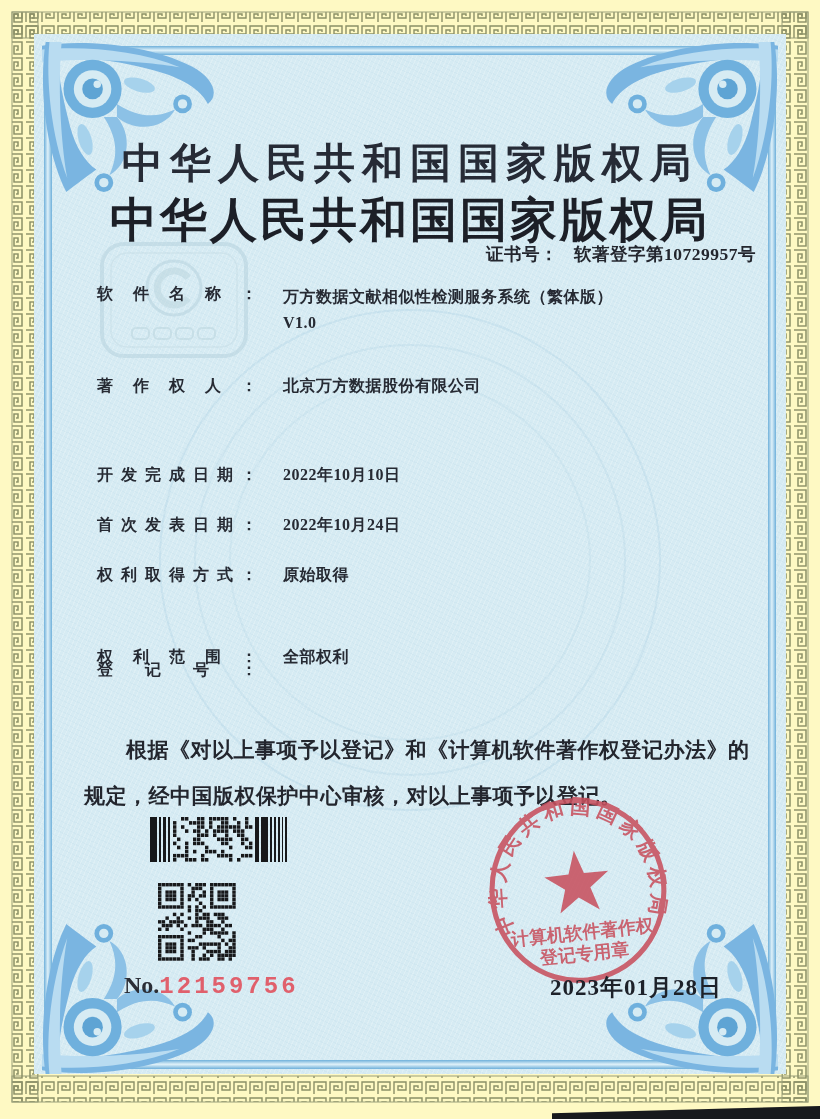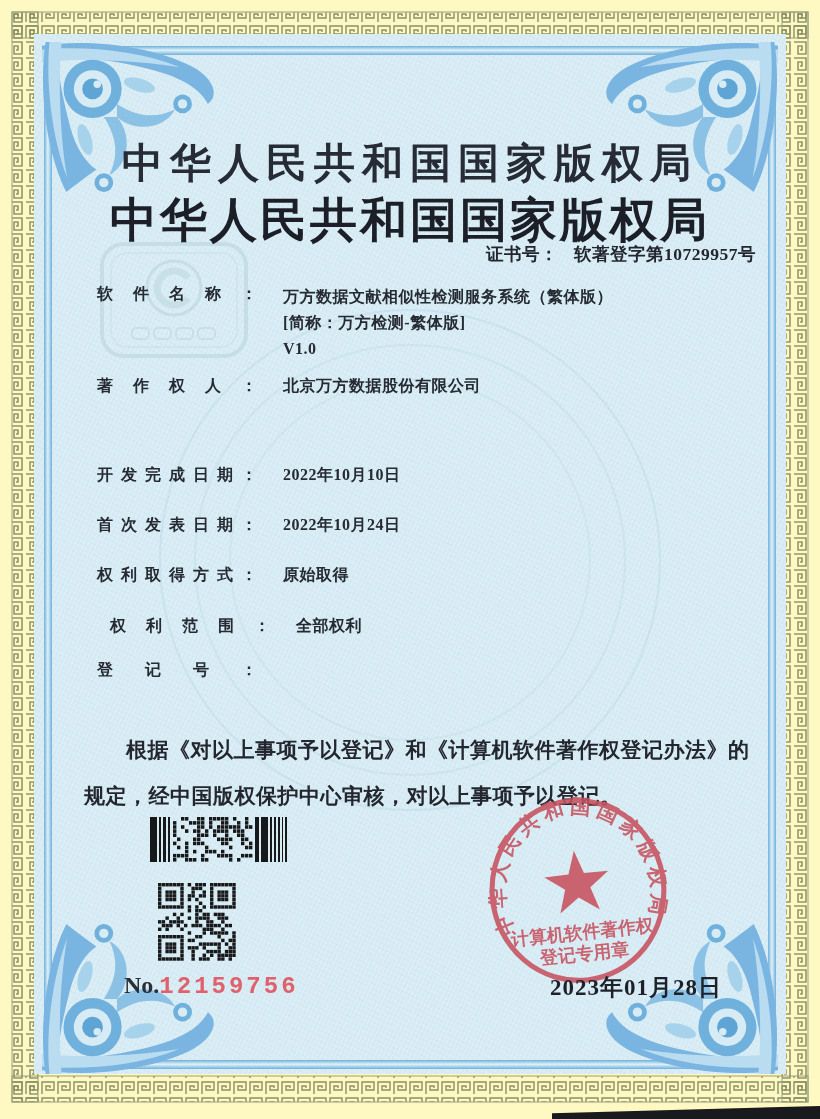--- a/index.html
+++ b/index.html
@@ -35,21 +35,21 @@
   .cert-title{position:absolute;left:0;width:820px;top:189px;text-align:center;
     font-size:47px;font-weight:700;letter-spacing:3px;color:#1c1f27;}
   .certno{position:absolute;right:64px;top:242px;font-size:17.5px;font-weight:700;
     letter-spacing:.5px;display:flex;gap:16px;color:#23262e;}
 
   .row{position:absolute;left:97px;display:flex;align-items:flex-start;font-size:16px;font-weight:700;}
   .flabel{display:inline-block;width:160px;text-align:justify;text-align-last:justify;flex:0 0 160px;}
   .fval{margin-left:26px;letter-spacing:.5px;}
   .fval .ln{display:block;line-height:25px;margin-bottom:1px;}
   .r1{top:284px;} .r2{top:376px;} .r3{top:465px;} .r4{top:515px;} .r5{top:565px;}
-  .r6{top:616px;margin-left:13px;} .r7{top:660px;}
+  .r6{top:647px;} .r7{top:660px;}
 
   .statement{position:absolute;left:84px;top:706px;width:666px;font-size:21px;font-weight:700;
     line-height:46px;text-indent:2em;letter-spacing:.5px;color:#23262e;}
 
   .barcode{position:absolute;left:150px;top:817px;}
   .qrcode{position:absolute;left:158px;top:883px;}
   .serial{position:absolute;left:124px;top:972px;font-size:24px;font-weight:700;display:flex;align-items:baseline;}
   .serial .pfx{color:#2b2e36;}
   .serial .num{color:#e0606c;letter-spacing:3px;font-family:"Liberation Mono","DejaVu Sans Mono",monospace;font-weight:700;}
   .issue-date{position:absolute;left:462px;top:972px;width:260px;text-align:right;
@@ -140,21 +140,20 @@
   <div class="cert-title">中华人民共和国国家版权局</div>
   <div class="certno">
     <span>证书号：</span>
     <span>软著登字第10729957号</span>
   </div>
 
   <div class="row r1">
     <span class="flabel">软件名称：</span>
     <span class="fval">
       <span class="ln">万方数据文献相似性检测服务系统（繁体版）</span>
-      <span class="ln">[简称：万方检测-繁体版]</span>
       <span class="ln">V1.0</span>
     </span>
   </div>
   <div class="row r2">
     <span class="flabel">著作权人：</span>
     <span class="fval">北京万方数据股份有限公司</span>
   </div>
   <div class="row r3">
     <span class="flabel">开发完成日期：</span>
     <span class="fval">2022年10月10日</span>

